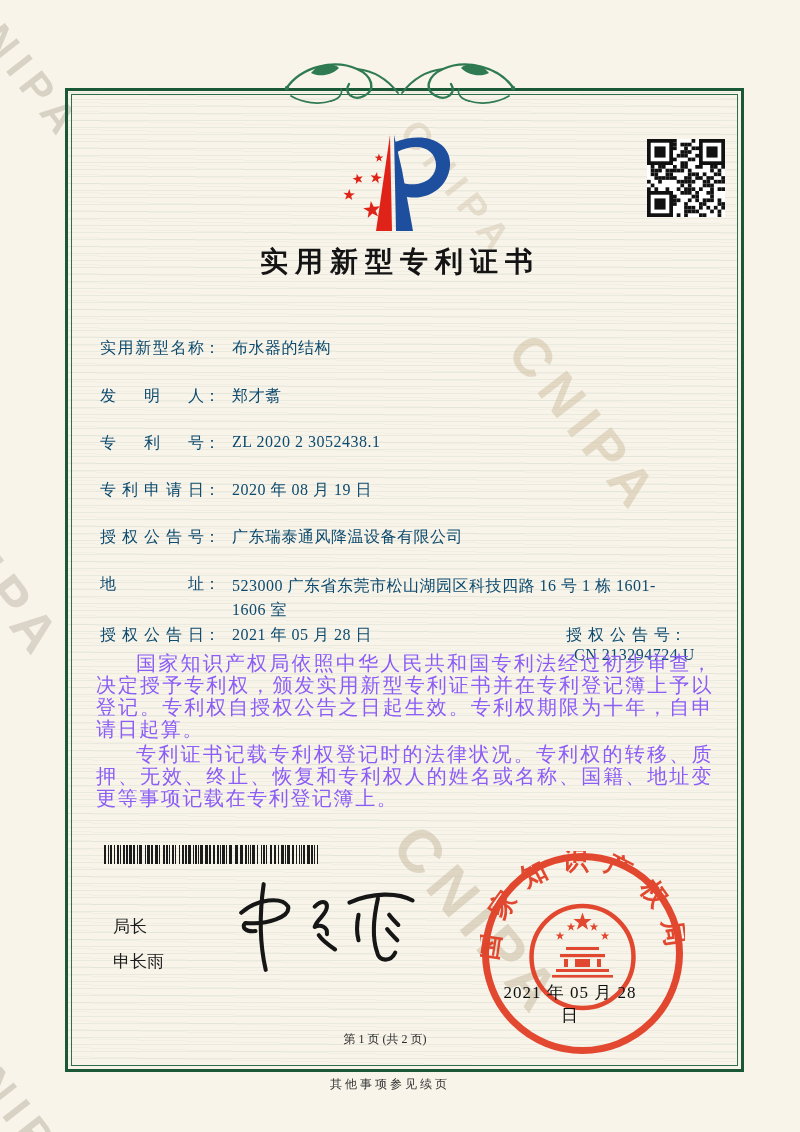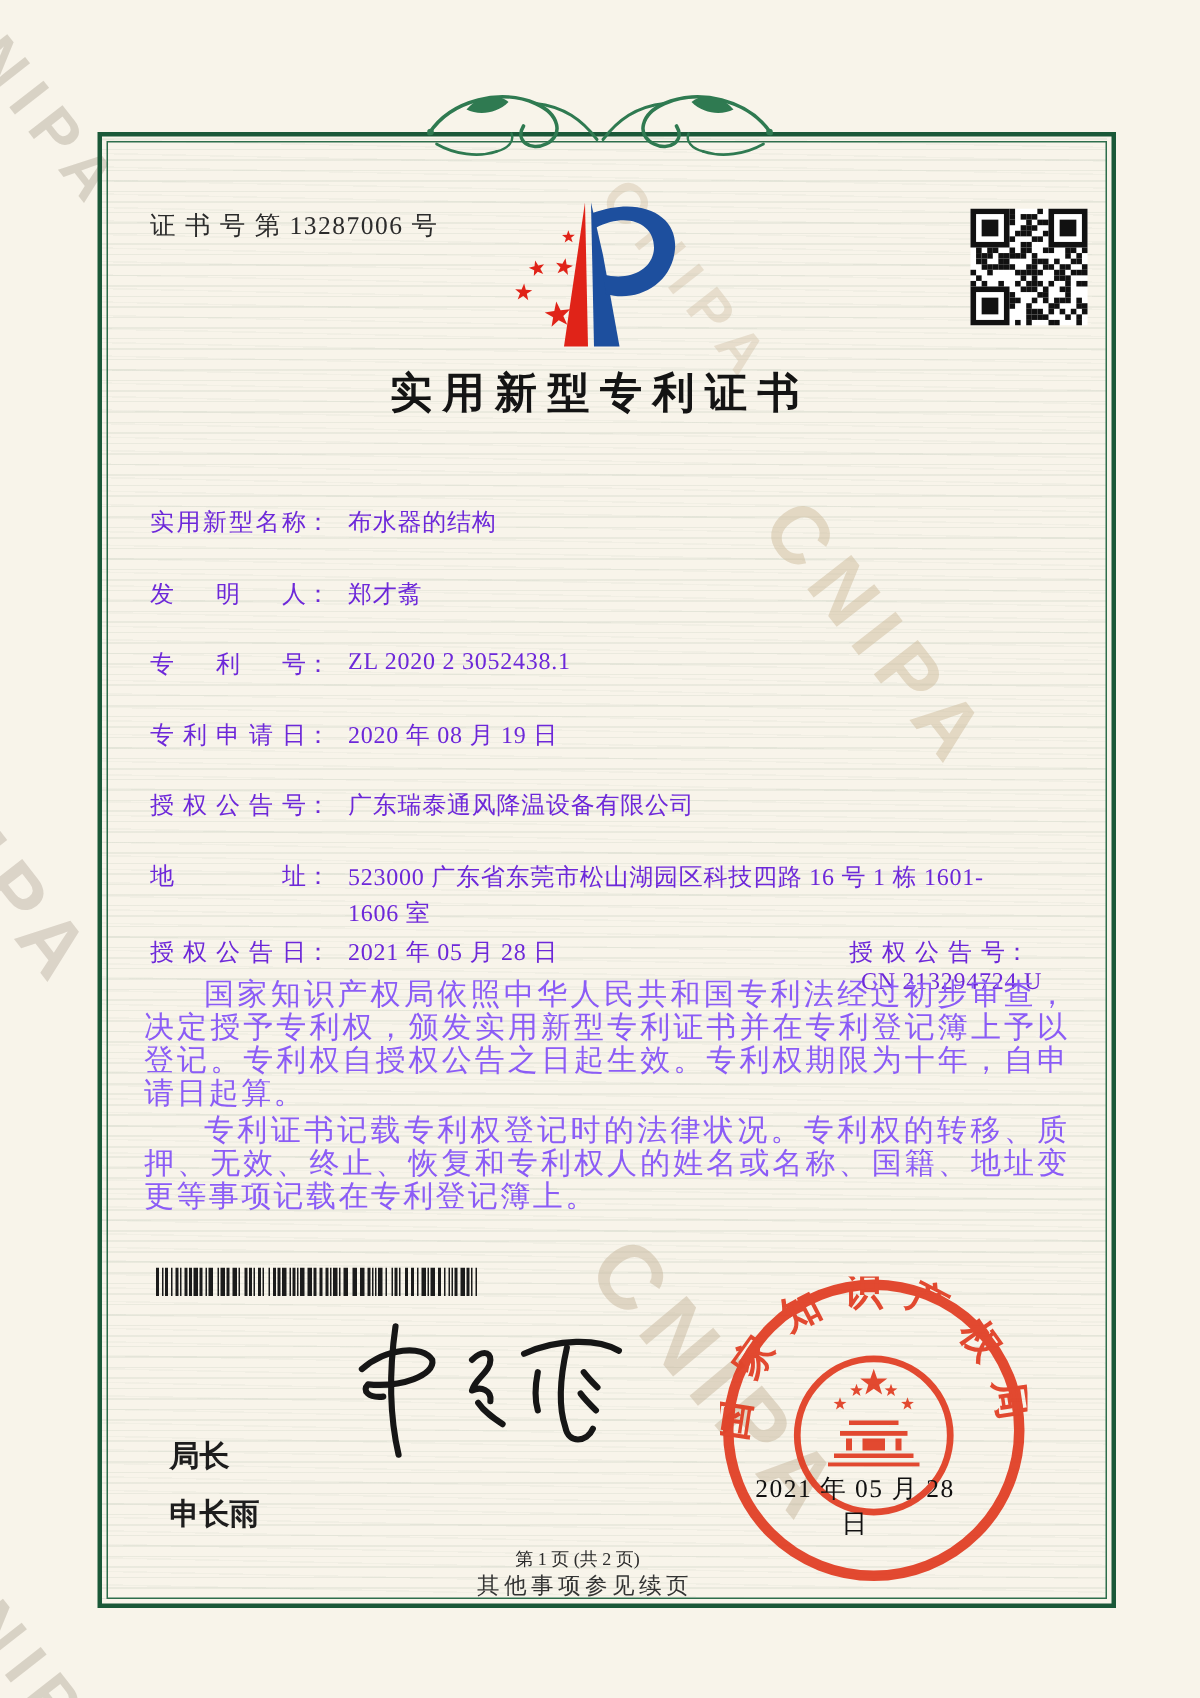--- a/index.html
+++ b/index.html
@@ -37,43 +37,43 @@
   }
   .ornament{position:absolute;left:283px;top:56px;z-index:3;}
   .content{position:absolute;left:0;top:0;width:800px;height:1132px;z-index:3;}
   .cert-no{position:absolute;left:100px;top:139px;font-size:17px;letter-spacing:1px;color:#2b2b2b;}
   .logo{position:absolute;left:334px;top:132px;}
   .qr{position:absolute;left:646px;top:139px;}
   .title{
     position:absolute;left:0;top:243px;width:800px;text-align:center;
     font-size:28px;font-weight:bold;letter-spacing:7px;color:#141414;
   }
-  .frow{position:absolute;left:100px;font-size:16px;color:#6d28d9;}
+  .frow{position:absolute;left:100px;font-size:16px;color:#0c4a6e;}
   .flabel{display:inline-block;width:104px;text-align:justify;text-align-last:justify;vertical-align:top;}
   .fcolon{display:inline-block;vertical-align:top;}
   .fvalue{display:inline-block;margin-left:8px;vertical-align:top;letter-spacing:0.5px;}
   .fvalue.wrap{width:432px;line-height:24px;}
   .frow-right{position:absolute;left:422px;top:0;font-size:16px;margin-left:44px;}
   .body-text{position:absolute;left:96px;top:652px;width:617px;}
   .body-text p{
     margin:0;font-size:20px;line-height:22px;letter-spacing:1.6px;
     text-align:justify;text-indent:2em;color:#8b5cf6;
   }
   .body-text p + p{margin-top:3px;}
   .barcode{position:absolute;left:104px;top:845px;}
-  .signer{position:absolute;left:113px;top:915px;font-family:"Liberation Sans","DejaVu Sans",sans-serif;font-size:20px;font-weight:700;color:#1d1d1d;margin-top:42px;}
+  .signer{position:absolute;left:113px;top:915px;font-family:"Liberation Sans","DejaVu Sans",sans-serif;font-size:17px;font-weight:400;color:#1d1d1d;}
   .signer .name{margin-top:12px;}
   .signature{position:absolute;left:226px;top:876px;}
   .seal{position:absolute;left:480px;top:851px;}
   .seal-date{
     position:absolute;left:494px;top:981px;width:152px;text-align:center;
     font-size:17px;color:#101010;letter-spacing:1px;z-index:4;
   }
   .page-indicator{position:absolute;left:0;top:1031px;width:770px;text-align:center;font-size:12px;color:#2b2b2b;}
-  .footer-note{position:absolute;left:0;top:1048px;width:780px;text-align:center;font-size:15px;letter-spacing:3px;color:#333;}
+  .footer-note{position:absolute;left:0;top:1076px;width:780px;text-align:center;font-size:12px;letter-spacing:3px;color:#333;}
 </style>
 </head>
 <body>
 
 <div class="page">
 
   <div class="guilloche"></div>
 
   <span class="watermark" style="left:-14px;top:-16px;font-size:42px;color:rgba(178,168,152,0.45);transform:rotate(52deg);">CNIPA</span>
   <span class="watermark" style="left:425px;top:112px;font-size:38px;color:rgba(205,188,160,0.40);transform:rotate(52deg);">CNIPA</span>
@@ -95,21 +95,20 @@
         <path d="M8,40 C20,47 36,49 48,45" stroke-width="1.8"></path>
         <path d="M48,45 C56,43 60,38 58,33" stroke-width="1.6"></path>
         <circle cx="4" cy="32" r="2.2" fill="#2f7a51" stroke="none"></circle>
       </g>
       <use href="#halfFlourish" transform="translate(234,0) scale(-1,1)"></use>
     </g>
   </svg>
 
   <div class="content">
 
-    <div class="cert-no">证 书 号 第 13287006 号</div>
 
     <svg class="logo" width="130" height="102" viewBox="0 0 130 102">
       <polygon points="56,3 42,99 58,99" fill="#e02318"></polygon>
       <polygon points="60,3 62,99 79,99 68,38" fill="#1d4f9e"></polygon>
       <path d="M61,10 C94,-2 118,12 116,34 C114,58 90,70 70,64 L68,51 C88,56 102,46 102,33 C102,17 84,9 63,20 Z" fill="#1d4f9e"></path>
       <g id="logoStars" fill="#e02318">
           <polygon points="36.84,69.08 39.72,74.84 46.13,74.14 41.54,78.66 44.18,84.54 38.46,81.57 33.69,85.90 34.75,79.54 29.15,76.34 35.53,75.38"></polygon>
           <polygon points="15.42,57.02 16.54,61.16 20.82,61.55 17.22,63.90 18.17,68.09 14.83,65.39 11.14,67.59 12.67,63.58 9.44,60.75 13.73,60.96"></polygon>
           <polygon points="22.75,41.64 24.85,44.97 28.71,44.16 26.19,47.19 28.16,50.60 24.50,49.14 21.86,52.07 22.12,48.14 18.52,46.53 22.34,45.56"></polygon>
           <polygon points="43.02,40.09 43.72,44.33 47.94,45.14 44.12,47.12 44.65,51.38 41.59,48.37 37.70,50.18 39.62,46.34 36.69,43.20 40.94,43.85"></polygon>

